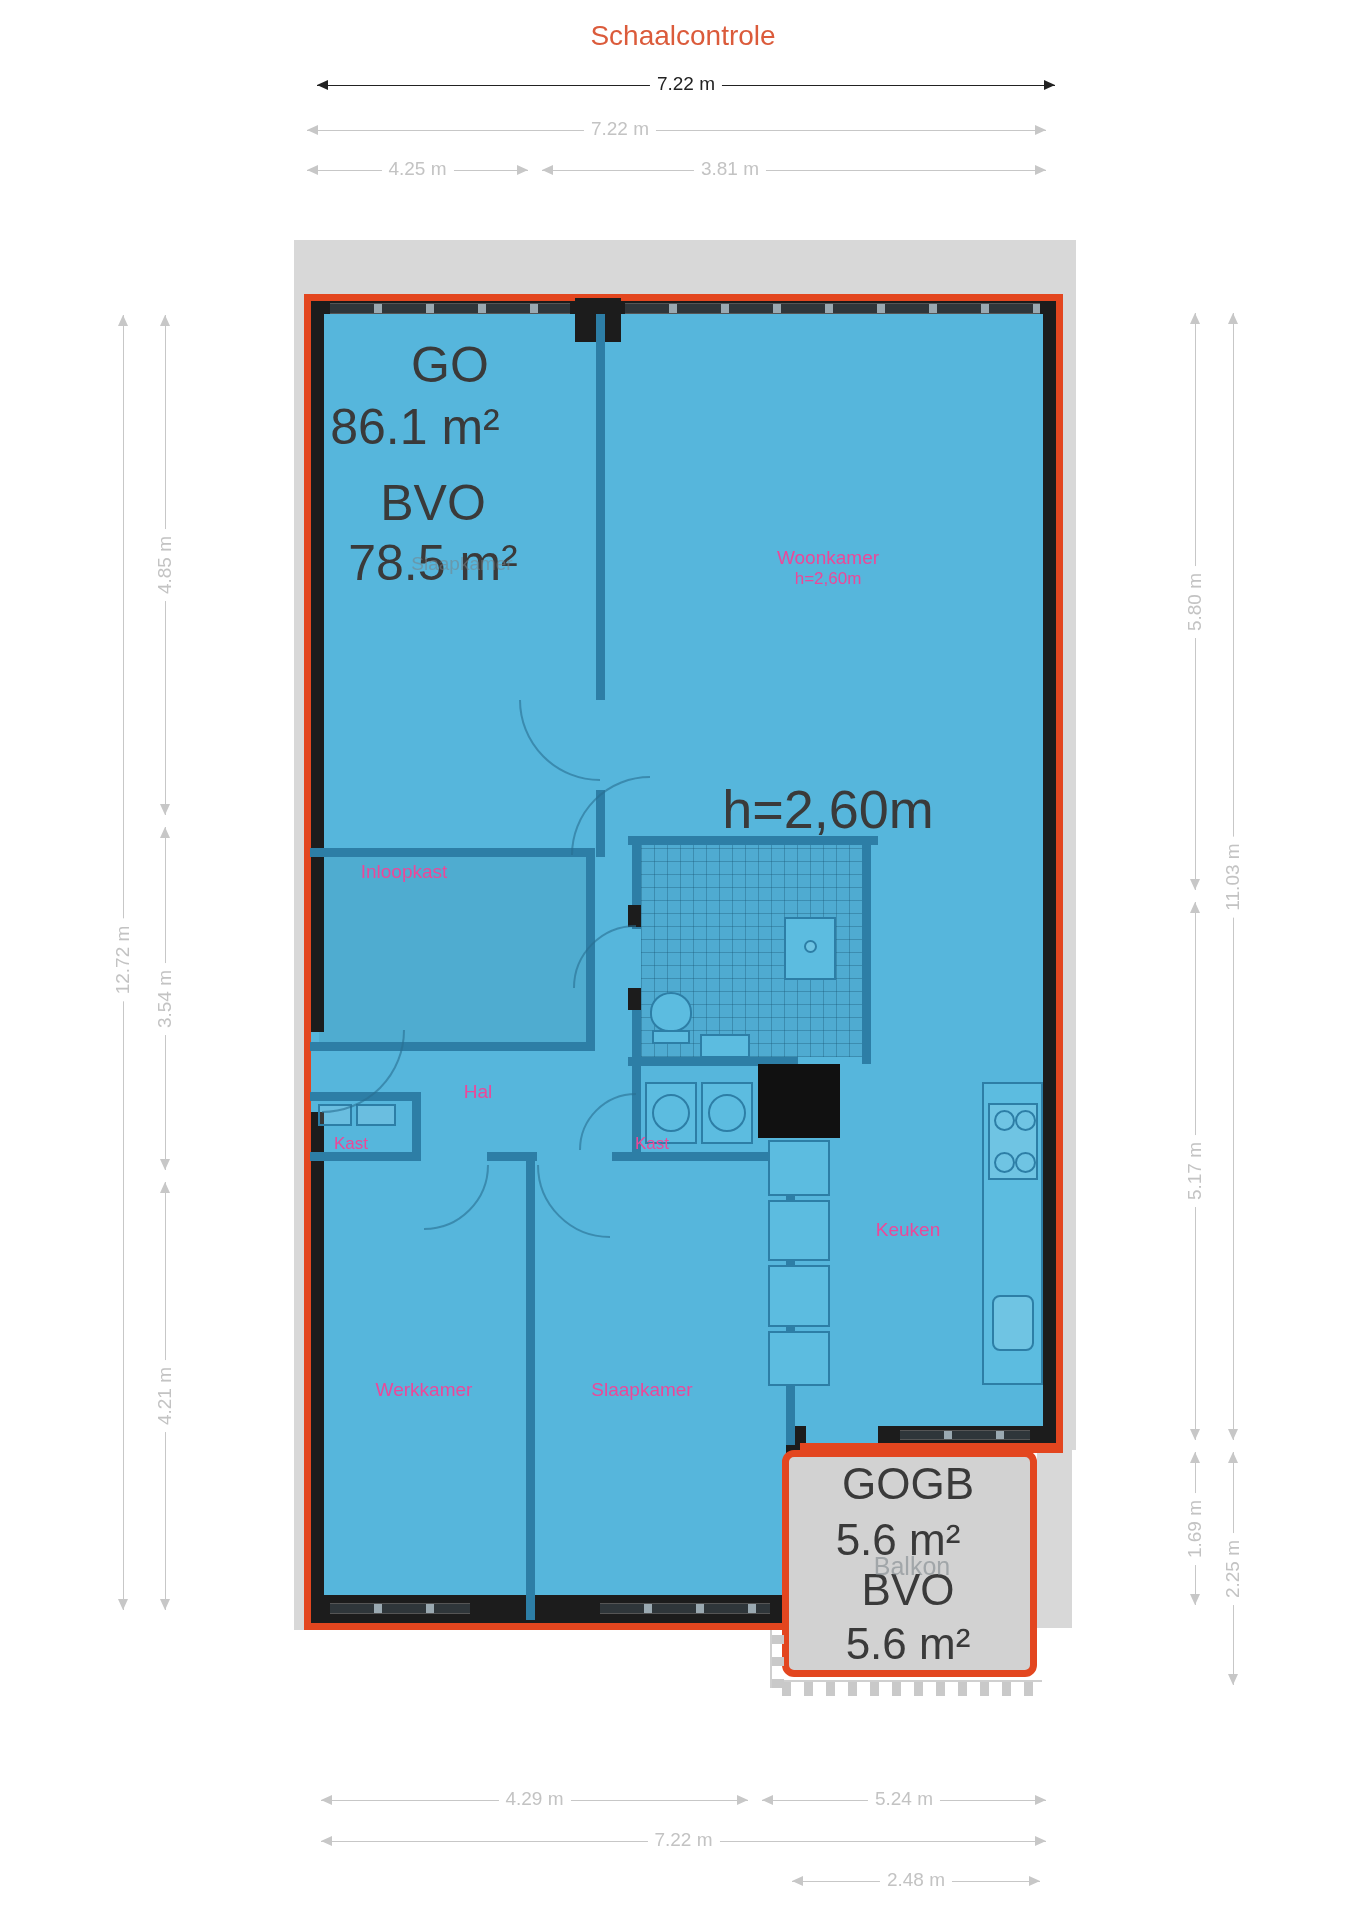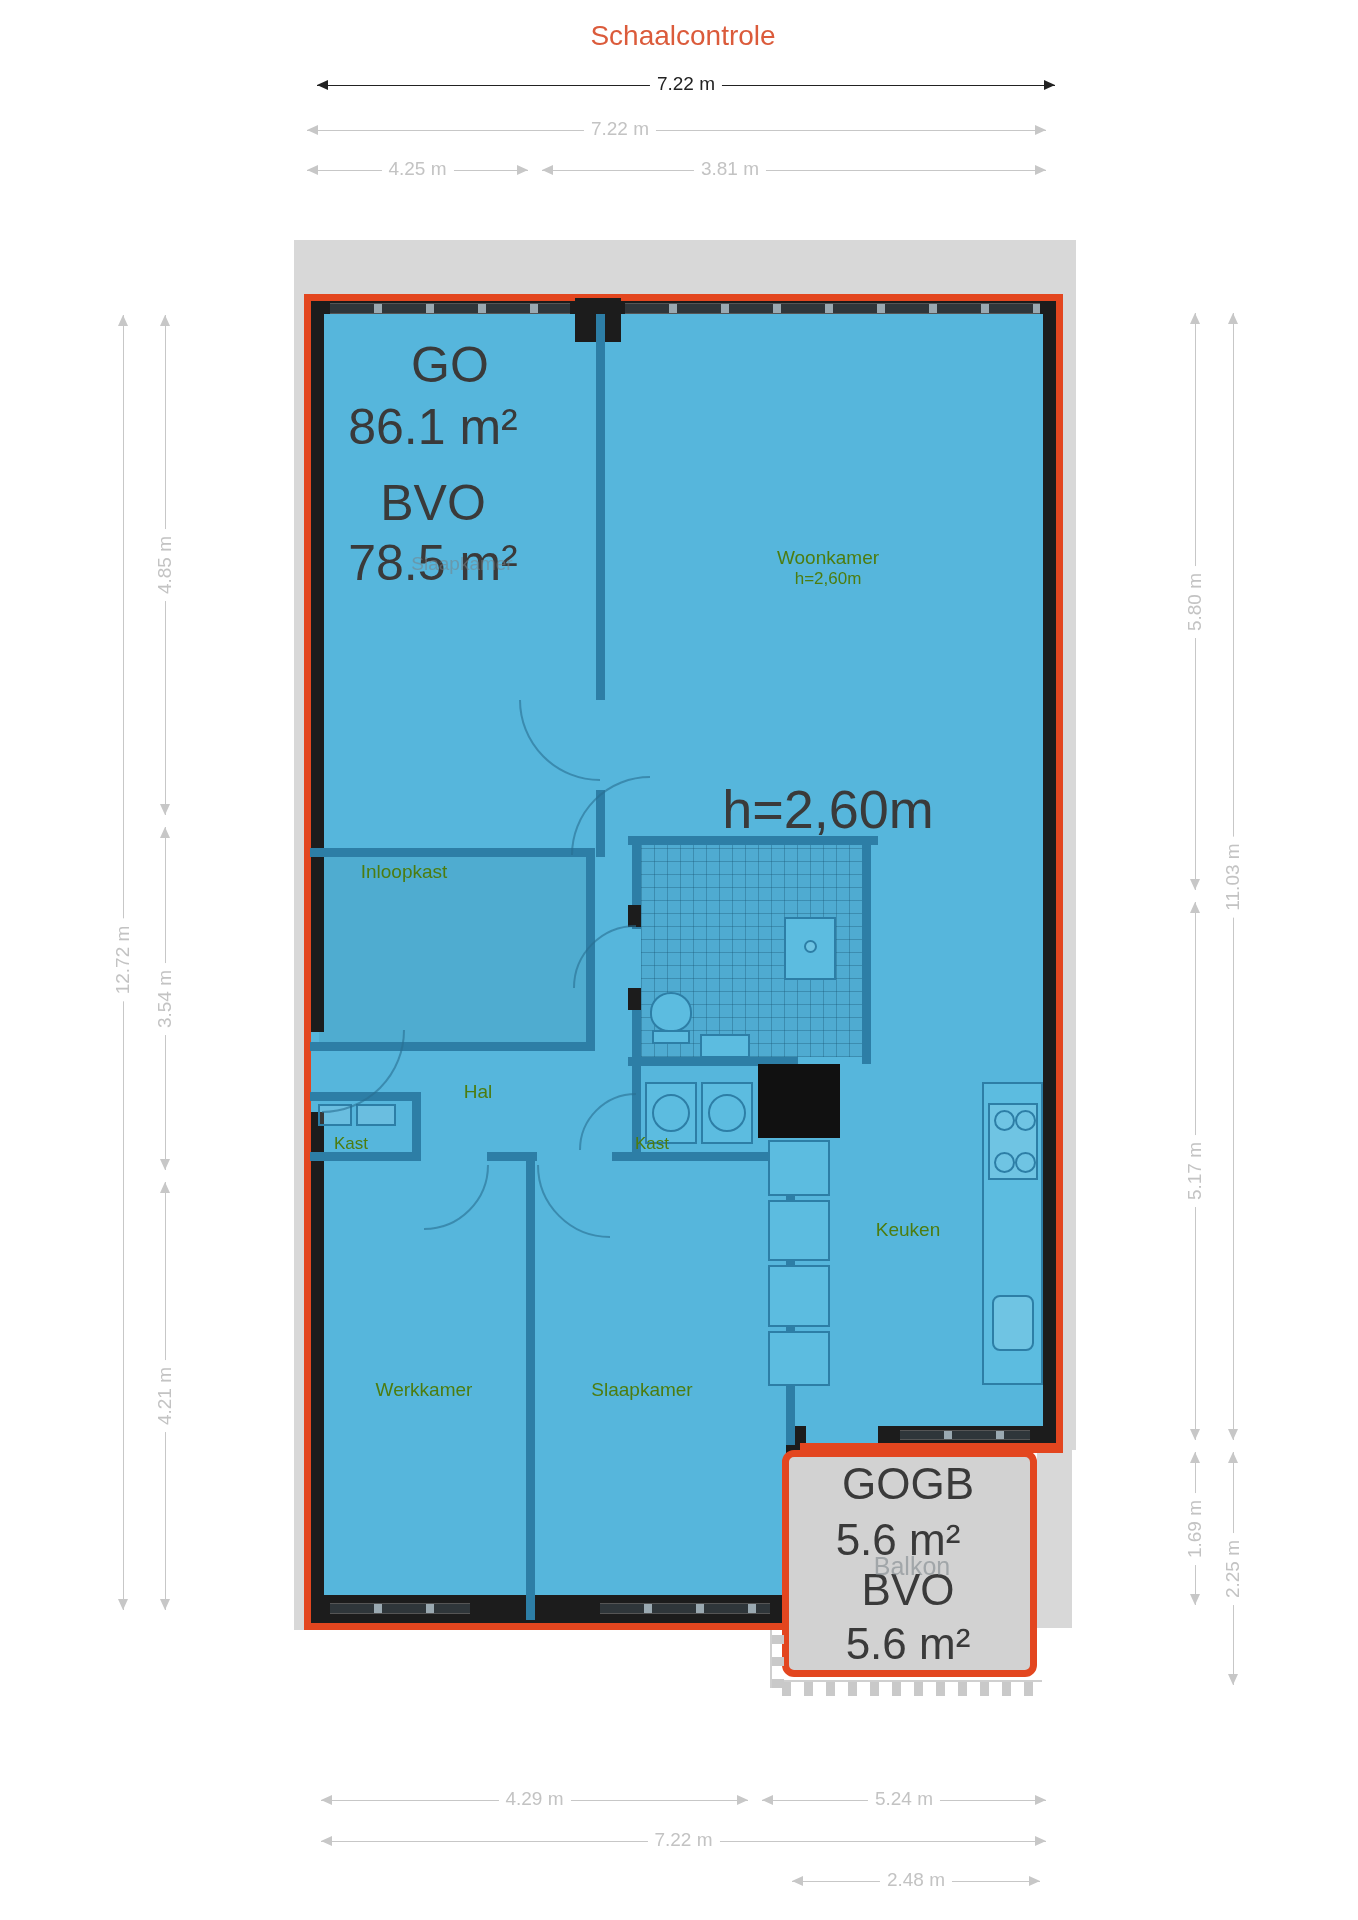--- a/index.html
+++ b/index.html
@@ -16,21 +16,21 @@
   .fix{border:2px solid #2d7ea6;background:rgba(255,255,255,0.12);box-sizing:border-box;}
   .appl{border:2px solid #2d7ea6;background:#5cbce0;box-sizing:border-box;position:absolute;}
   .appl .drum{position:absolute;left:50%;top:50%;width:34px;height:34px;border:2px solid #2d7ea6;
               border-radius:50%;transform:translate(-50%,-50%);}
   .burner{position:absolute;width:17px;height:17px;border:2px solid #2d7ea6;border-radius:50%;}
   .tiles{background-color:#4fabd1;
          background-image:repeating-linear-gradient(0deg,rgba(25,85,115,.35) 0 1px,transparent 1px 13px),
                           repeating-linear-gradient(90deg,rgba(25,85,115,.35) 0 1px,transparent 1px 13px);}
   .big-text{position:absolute;color:#3a3a3a;font-size:50px;line-height:1;white-space:nowrap;
             transform:translateX(-50%);}
-  .room-label{position:absolute;color:#4d7c0f;font-size:19px;white-space:nowrap;
+  .room-label{position:absolute;color:#ec4899;font-size:19px;white-space:nowrap;
               transform:translate(-50%,-50%);text-align:center;}
   .room-label .sub{font-size:17px;}
   .room-label.faint{color:rgba(120,130,135,0.55);}
   .dim-line{position:absolute;background:#c7c7c7;}
   .dim-label{position:absolute;font-size:19px;color:#c3c3c3;background:#ffffff;padding:0 7px;
              white-space:nowrap;}
   .dim-label.h{transform:translate(-50%,-54%);}
   .dim-label.v{transform:translate(-50%,-50%) rotate(-90deg);}
   .arrow{position:absolute;width:0;height:0;}
   .railing{background:repeating-linear-gradient(90deg,#c9c9c9 0 9px,transparent 9px 22px);
@@ -141,21 +141,21 @@
     <path d="M 538 1165 A 72 72 0 0 0 610 1237" fill="none" stroke="rgba(40,110,145,0.6)" stroke-width="2"></path>
     <path d="M 636 1094 A 56 56 0 0 0 580 1150" fill="none" stroke="rgba(40,110,145,0.6)" stroke-width="2"></path>
     <path d="M 880 1460 A 68 68 0 0 1 812 1528" fill="none" stroke="#bdbdbd" stroke-width="2"></path>
   </svg>
 
   <div id="gogb-box"></div>
   <div class="abs railing" style="left:782px;top:1680px;width:260px;height:14px;"></div>
   <div class="abs railing-v" style="left:770px;top:1630px;width:12px;height:58px;"></div>
 
   <div class="big-text" style="left:433px;top:340px;margin-left:17px;">GO</div>
-  <div class="big-text" style="left:433px;top:402px;">86.1 m²</div>
+  <div class="big-text" style="left:415px;top:402px;">86.1 m²</div>
   <div class="big-text" style="left:433px;top:478px;">BVO</div>
   <div class="big-text" style="left:433px;top:538px;">78.5 m²</div>
   <div class="big-text" style="left:828px;top:782px;font-size:54px;">h=2,60m</div>
   <div class="big-text" style="left:908px;top:1462px;font-size:44px;">GOGB</div>
   <div class="big-text" style="left:898px;top:1518px;font-size:44px;">5.6 m²</div>
   <div class="big-text" style="left:908px;top:1568px;font-size:44px;">BVO</div>
   <div class="big-text" style="left:908px;top:1622px;font-size:44px;">5.6 m²</div>
 
   <div id="labels-layer">
       <div class="room-label" style="left: 828px; top: 568px;">Woonkamer<div class="sub">h=2,60m</div></div>

